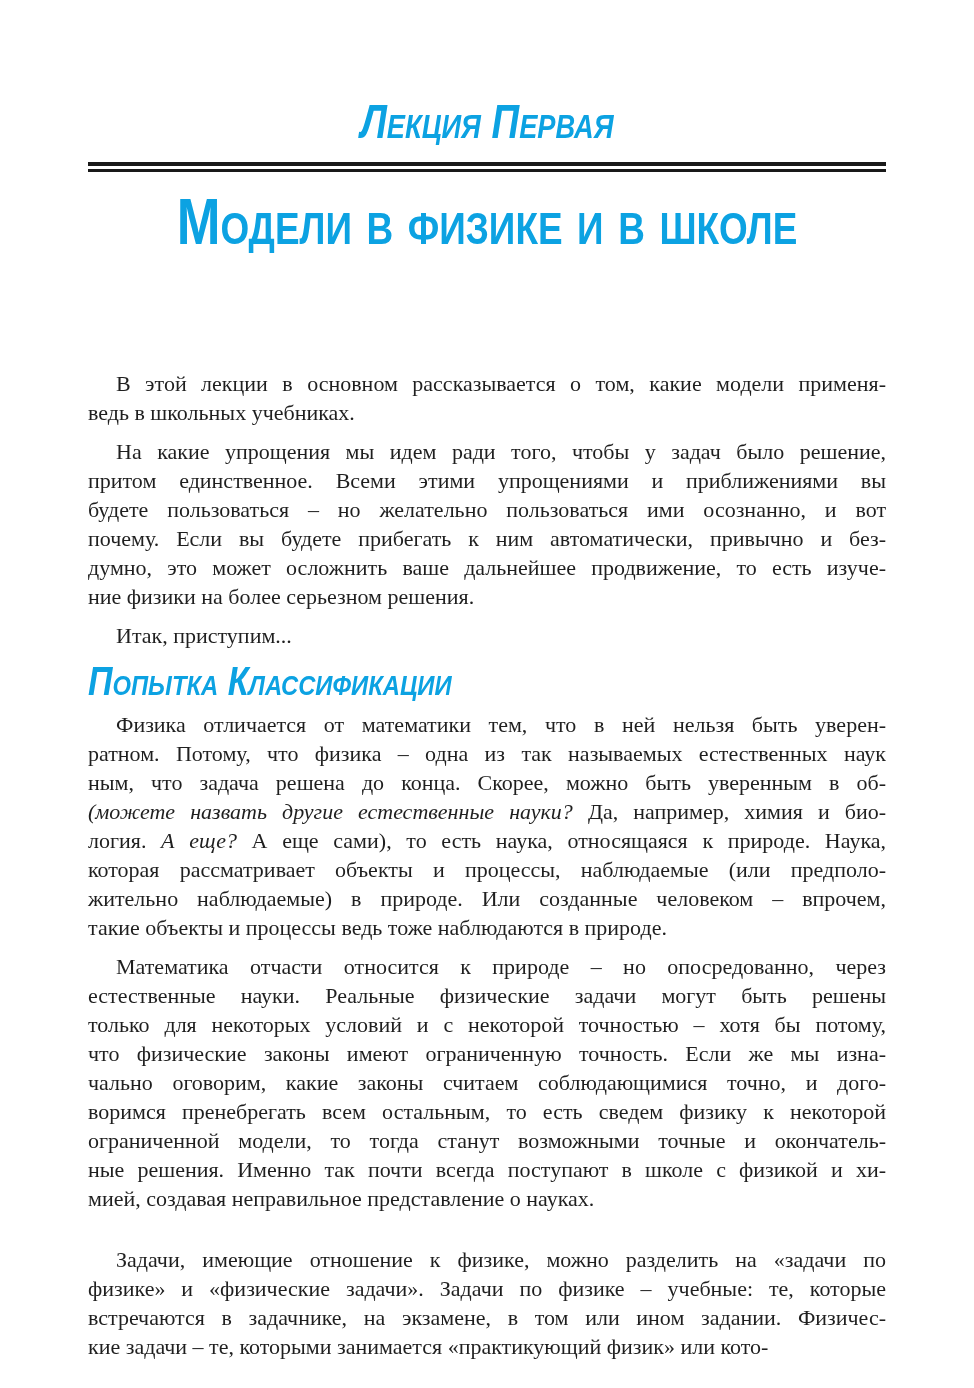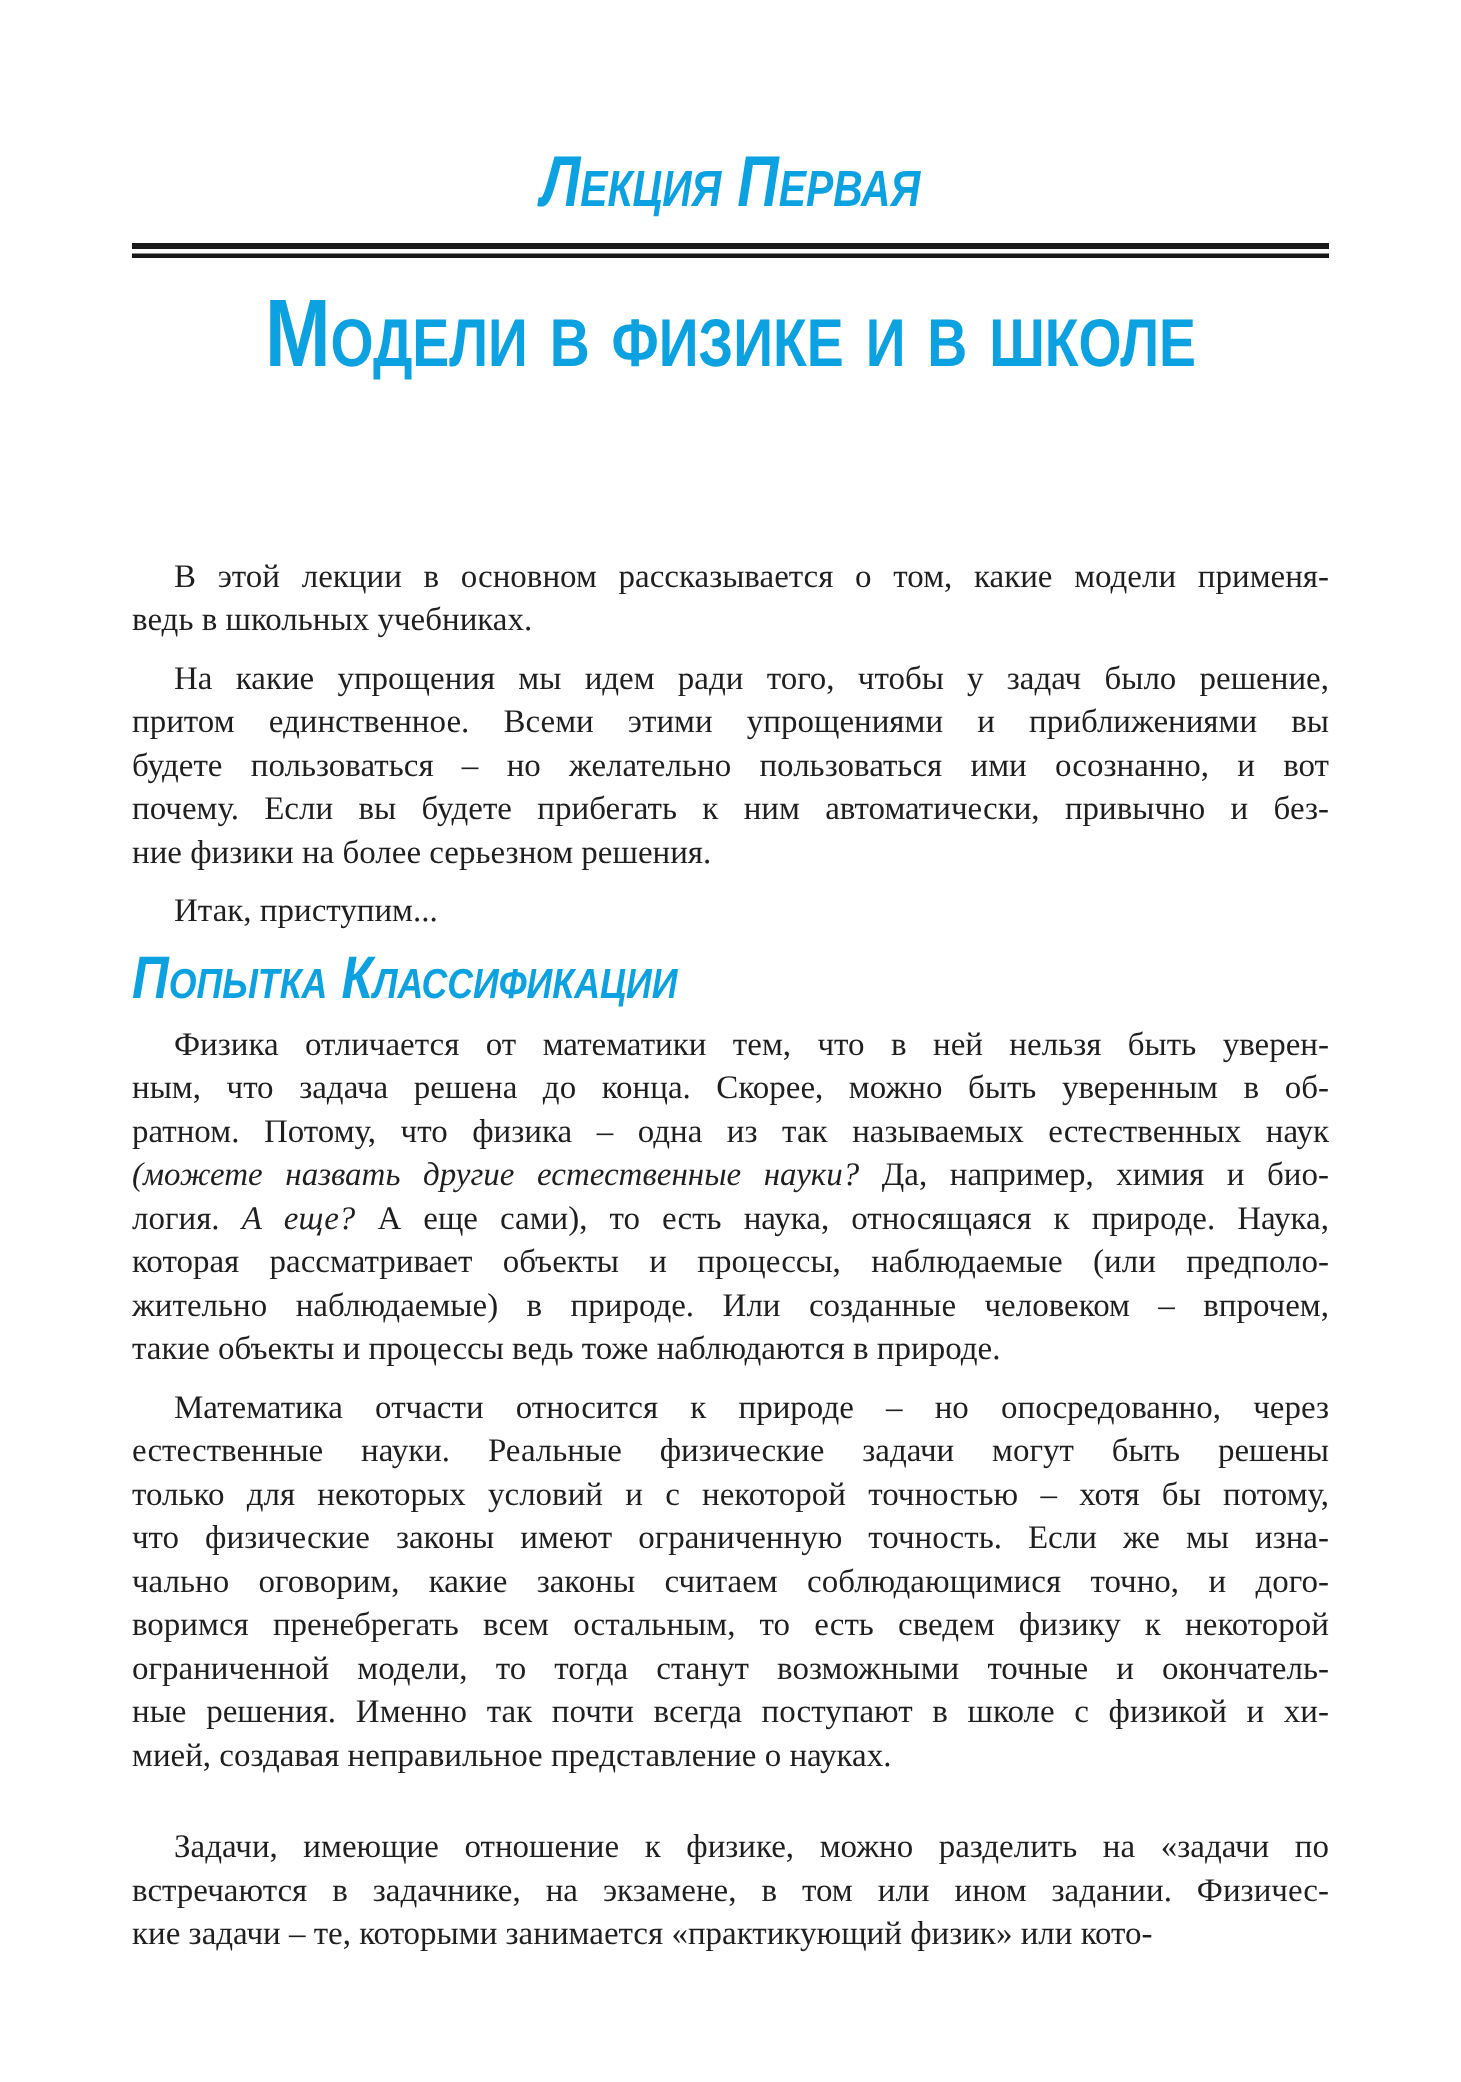--- a/index.html
+++ b/index.html
@@ -99,33 +99,34 @@
     <div class="para">
         <div class="line first">В этой лекции в основном рассказывается о том, какие модели применя-</div>
         <div class="line last">ведь в школьных учебниках.</div>
       </div>
 
     <div class="para">
         <div class="line first">На какие упрощения мы идем ради того, чтобы у задач было решение,</div>
         <div class="line">притом единственное. Всеми этими упрощениями и приближениями вы</div>
         <div class="line">будете пользоваться – но желательно пользоваться ими осознанно, и вот</div>
         <div class="line">почему. Если вы будете прибегать к ним автоматически, привычно и без-</div>
+        <div class="line">думно, это может осложнить ваше дальнейшее продвижение, то есть изуче-</div>
         <div class="line last">ние физики на более серьезном решения.</div>
       </div>
 
     <div class="para">
         <div class="line first last">Итак, приступим...</div>
       </div>
 
     <h3 class="section gap-above">Попытка Классификации</h3>
 
     <div class="para">
         <div class="line first">Физика отличается от математики тем, что в ней нельзя быть уверен-</div>
+        <div class="line">ратном. Потому, что физика – одна из так называемых естественных наук</div>
         <div class="line">ным, что задача решена до конца. Скорее, можно быть уверенным в об-</div>
-        <div class="line">ратном. Потому, что физика – одна из так называемых естественных наук</div>
         <div class="line"><span class="it">(можете назвать другие естественные науки?</span><span> Да, например, химия и био-</span></div>
         <div class="line"><span>логия. </span><span class="it">А еще?</span><span> А еще сами), то есть наука, относящаяся к природе. Наука,</span></div>
         <div class="line">которая рассматривает объекты и процессы, наблюдаемые (или предполо-</div>
         <div class="line">жительно наблюдаемые) в природе. Или созданные человеком – впрочем,</div>
         <div class="line last">такие объекты и процессы ведь тоже наблюдаются в природе.</div>
       </div>
 
     <div class="para">
         <div class="line first">Математика отчасти относится к природе – но опосредованно, через</div>
         <div class="line">естественные науки. Реальные физические задачи могут быть решены</div>
@@ -133,18 +134,19 @@
         <div class="line">что физические законы имеют ограниченную точность. Если же мы изна-</div>
         <div class="line">чально оговорим, какие законы считаем соблюдающимися точно, и дого-</div>
         <div class="line">воримся пренебрегать всем остальным, то есть сведем физику к некоторой</div>
         <div class="line">ограниченной модели, то тогда станут возможными точные и окончатель-</div>
         <div class="line">ные решения. Именно так почти всегда поступают в школе с физикой и хи-</div>
         <div class="line last">мией, создавая неправильное представление о науках.</div>
       </div>
 
     <div class="para">
         <div class="line first">Задачи, имеющие отношение к физике, можно разделить на «задачи по</div>
+        <div class="line">физике» и «физические задачи». Задачи по физике – учебные: те, которые</div>
         <div class="line">встречаются в задачнике, на экзамене, в том или ином задании. Физичес-</div>
         <div class="line last">кие задачи – те, которыми занимается «практикующий физик» или кото-</div>
       </div>
 
   </div>
 </div>
 
 </body></html>

